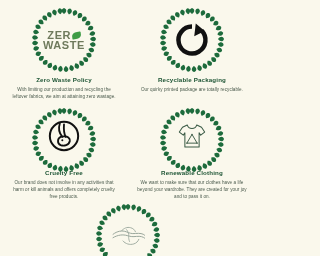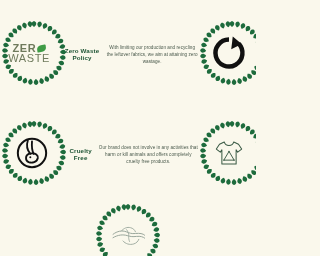--- a/index.html
+++ b/index.html
@@ -21,21 +21,21 @@
     box-sizing: border-box;
   }
   .grid {
     display: grid;
     grid-template-columns: 1fr 1fr;
     grid-template-rows: 100px 100px;
     width: 256px;
   }
   .card {
     display: flex;
-    flex-direction: row;
+    flex-direction: column;
     align-items: center;
     padding-top: 6px;
     box-sizing: border-box;
   }
   .card-wide {
     display: flex;
     flex-direction: column;
     align-items: center;
     width: 256px;
     padding-top: 2px;
@@ -104,21 +104,21 @@
     display: inline-block;
     width: 9px;
     height: 6.5px;
     margin-left: 0.5px;
     background: #3f9c46;
     border-radius: 60% 10% 60% 10%;
     transform: rotate(-8deg);
   }
   .waste-line {
     font-size: 11px;
-    font-weight: normal;
+    font-weight: bold;
     color: #6f7a5c;
     letter-spacing: 0.6px;
   }
 </style>
 </head>
 <body>
 
 <div class="page">
 
   <div class="grid">

